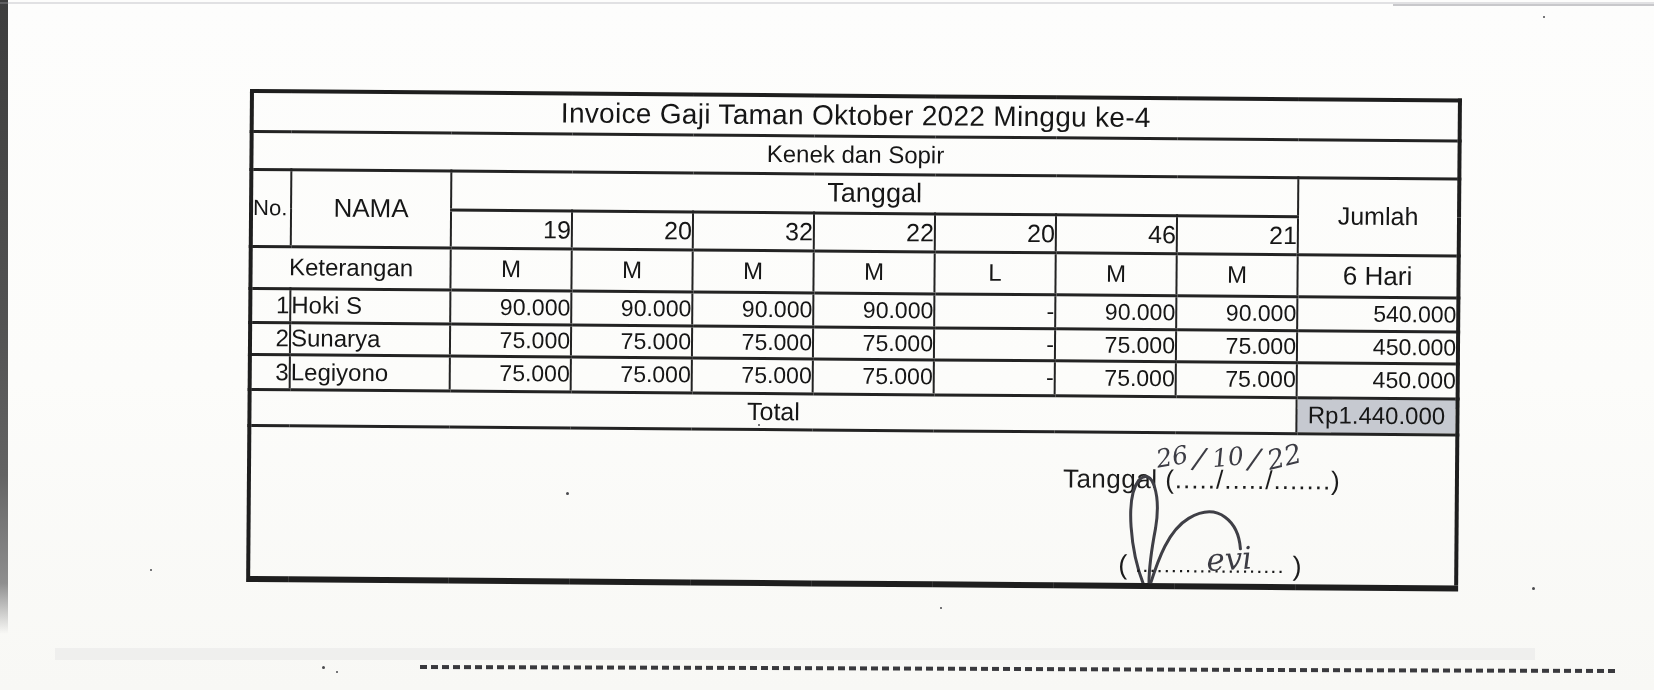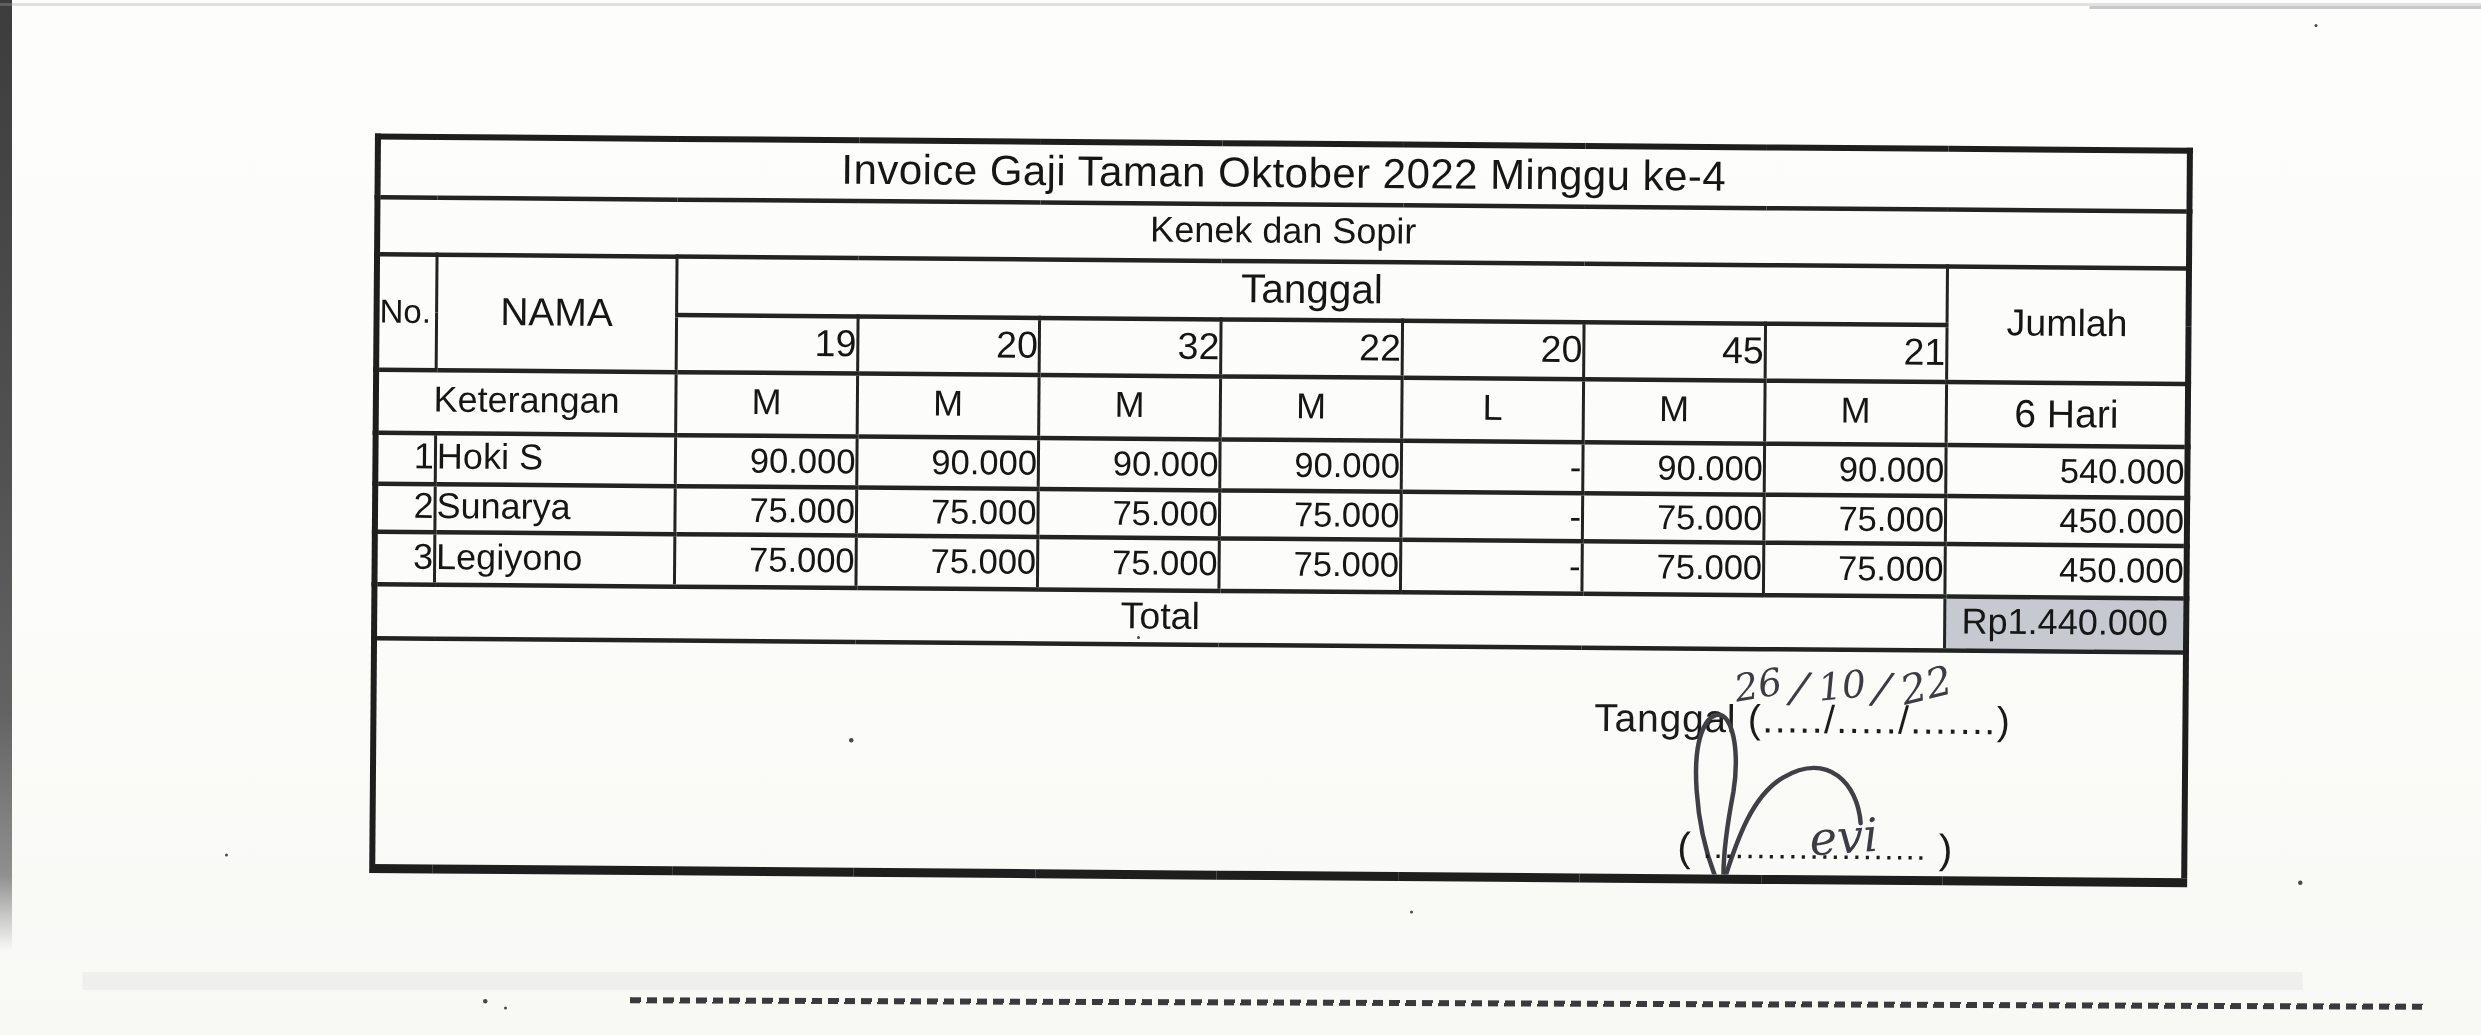--- a/index.html
+++ b/index.html
@@ -146,21 +146,21 @@
           <td class="h-nama" rowspan="2">NAMA</td>
           <td class="h-tanggal" colspan="7">Tanggal</td>
           <td class="h-jumlah" rowspan="2">Jumlah</td>
         </tr>
         <tr class="dates-row">
           <td class="h-date">19</td>
           <td class="h-date">20</td>
           <td class="h-date">32</td>
           <td class="h-date">22</td>
           <td class="h-date">20</td>
-          <td class="h-date">45</td>
+          <td class="h-date">46</td>
           <td class="h-date">21</td>
         </tr>
         <tr class="ket-row">
           <td class="ket-label" colspan="2">Keterangan</td>
           <td class="ket-val">M</td>
           <td class="ket-val">M</td>
           <td class="ket-val">M</td>
           <td class="ket-val">M</td>
           <td class="ket-val">L</td>
           <td class="ket-val">M</td>

